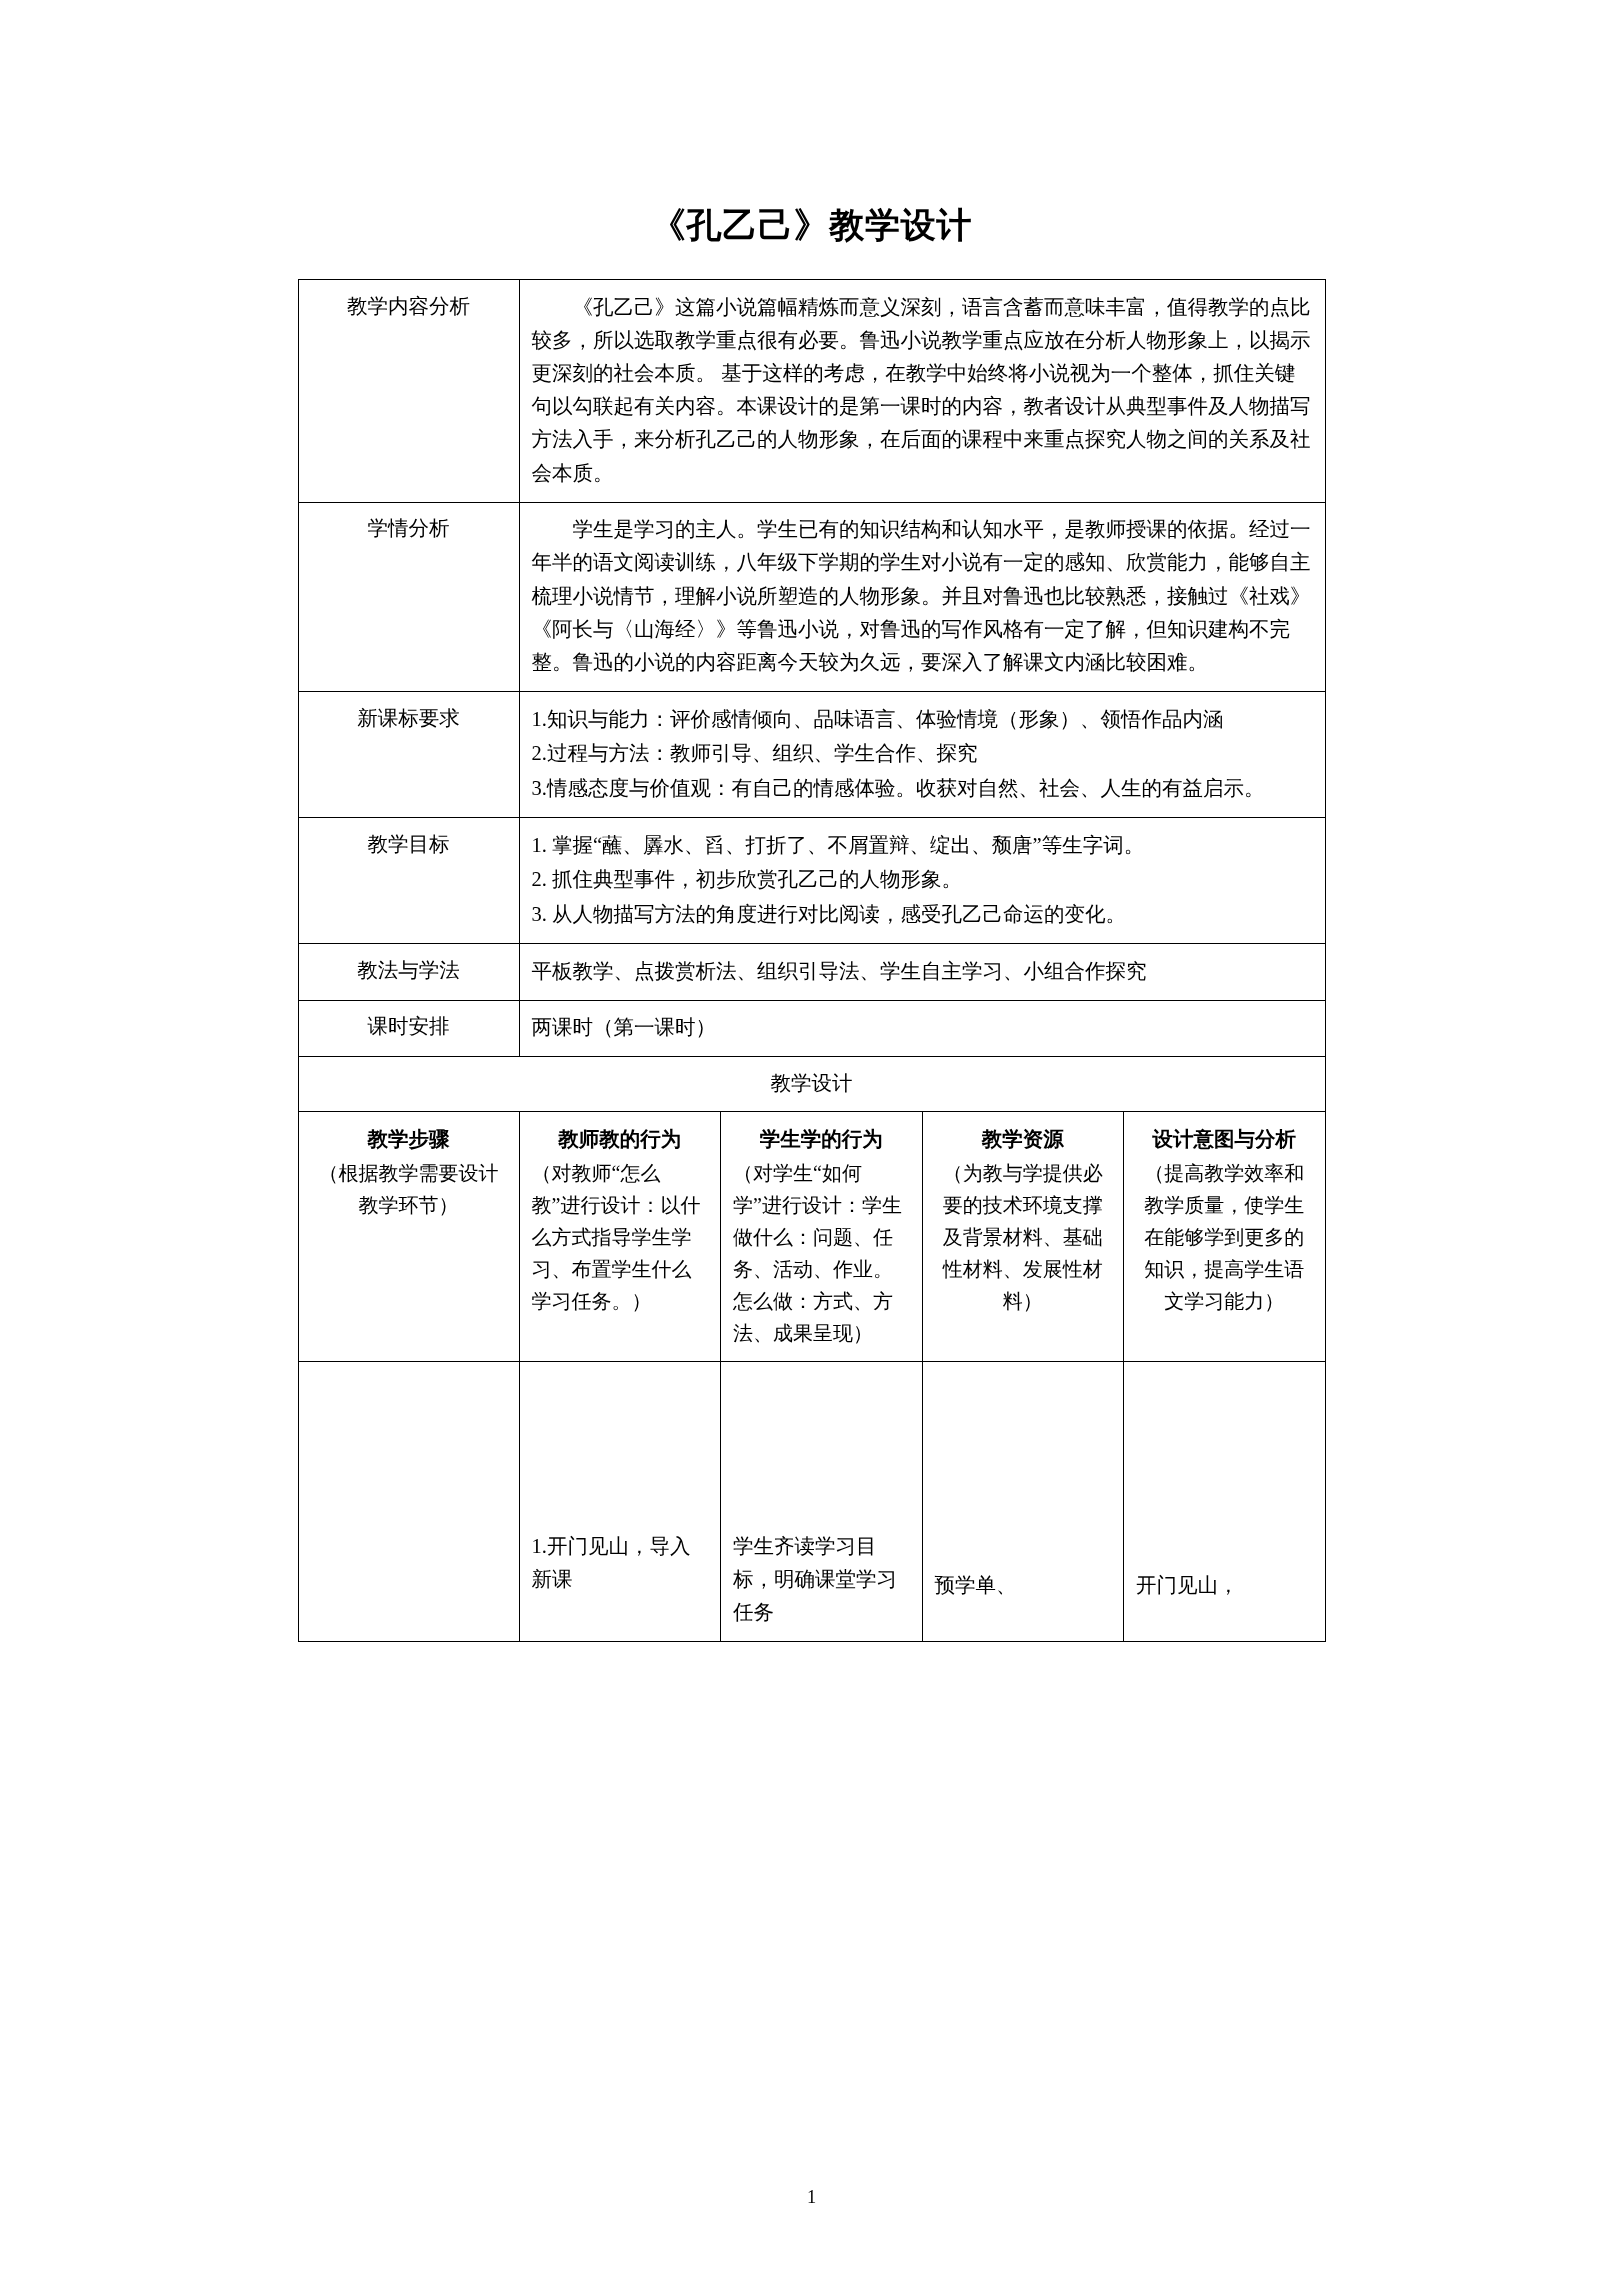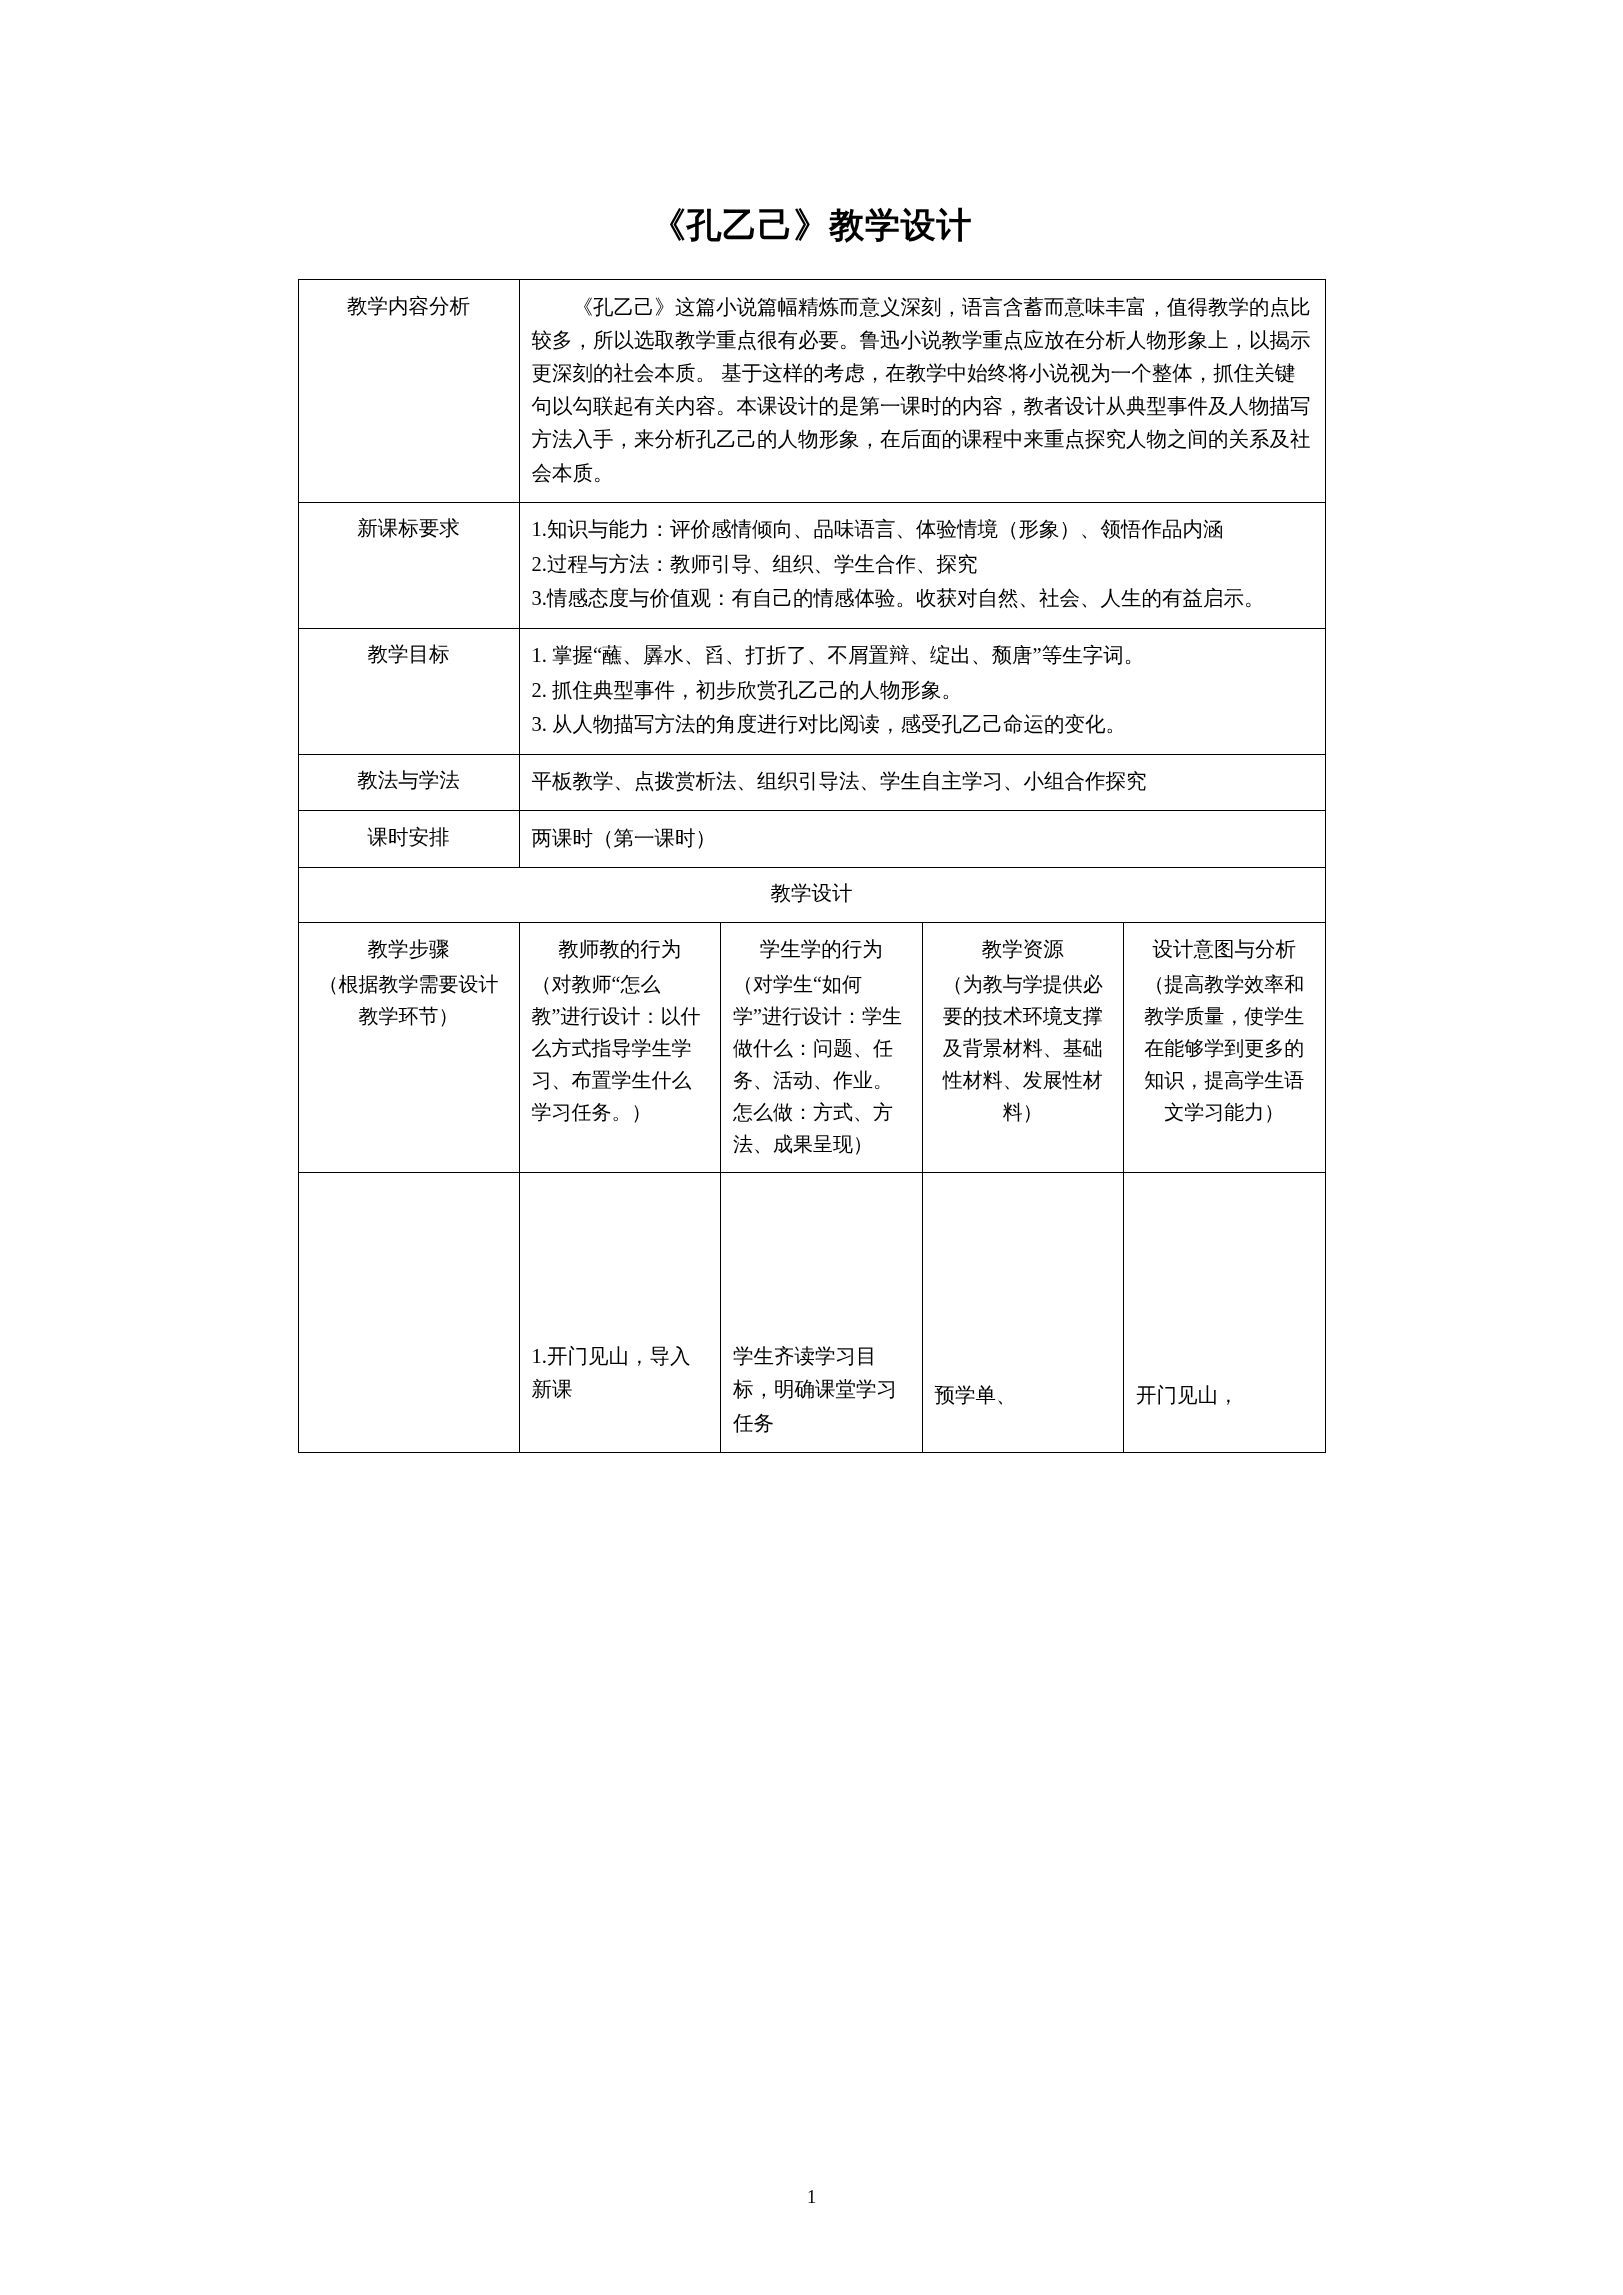--- a/index.html
+++ b/index.html
@@ -56,21 +56,21 @@
     margin-top: 1.4px;
   }
   td.center-title {
     text-align: center;
     vertical-align: middle;
     padding: 12.3px 6.8px;
   }
   
   .hdr {
     text-align: center;
-    font-weight: normal;
+    font-weight: bold;
     font-family: "DejaVu Sans", "Liberation Sans", sans-serif;
   }
   .sub {
     text-align: center;
     font-size: 20px;
     line-height: 1.6;
   }
   td.col-step { width: 167px; }
   td.col-teacher { width: 245px; }
   td.col-student { width: 252px; }
@@ -96,20 +96,26 @@
 
   <table class="main">
     <tbody>
       <tr>
         <td class="label">教学内容分析</td>
         <td colspan="4">
           <p class="indent">《孔乙己》这篇小说篇幅精炼而意义深刻，语言含蓄而意味丰富，值得教学的点比较多，所以选取教学重点很有必要。鲁迅小说教学重点应放在分析人物形象上，以揭示更深刻的社会本质。 基于这样的考虑，在教学中始终将小说视为一个整体，抓住关键句以勾联起有关内容。本课设计的是第一课时的内容，教者设计从典型事件及人物描写方法入手，来分析孔乙己的人物形象，在后面的课程中来重点探究人物之间的关系及社会本质。</p>
         </td>
       </tr>
 
+      <tr>
+        <td class="label">学情分析</td>
+        <td colspan="4">
+          <p class="indent">学生是学习的主人。学生已有的知识结构和认知水平，是教师授课的依据。经过一年半的语文阅读训练，八年级下学期的学生对小说有一定的感知、欣赏能力，能够自主梳理小说情节，理解小说所塑造的人物形象。并且对鲁迅也比较熟悉，接触过《社戏》《阿长与〈山海经〉》等鲁迅小说，对鲁迅的写作风格有一定了解，但知识建构不完整。鲁迅的小说的内容距离今天较为久远，要深入了解课文内涵比较困难。</p>
+        </td>
+      </tr>
 
       <tr>
         <td class="label">新课标要求</td>
         <td colspan="4">
           <p>1.知识与能力：评价感情倾向、品味语言、体验情境（形象）、领悟作品内涵</p>
           <p>2.过程与方法：教师引导、组织、学生合作、探究</p>
           <p>3.情感态度与价值观：有自己的情感体验。收获对自然、社会、人生的有益启示。</p>
         </td>
       </tr>
 

